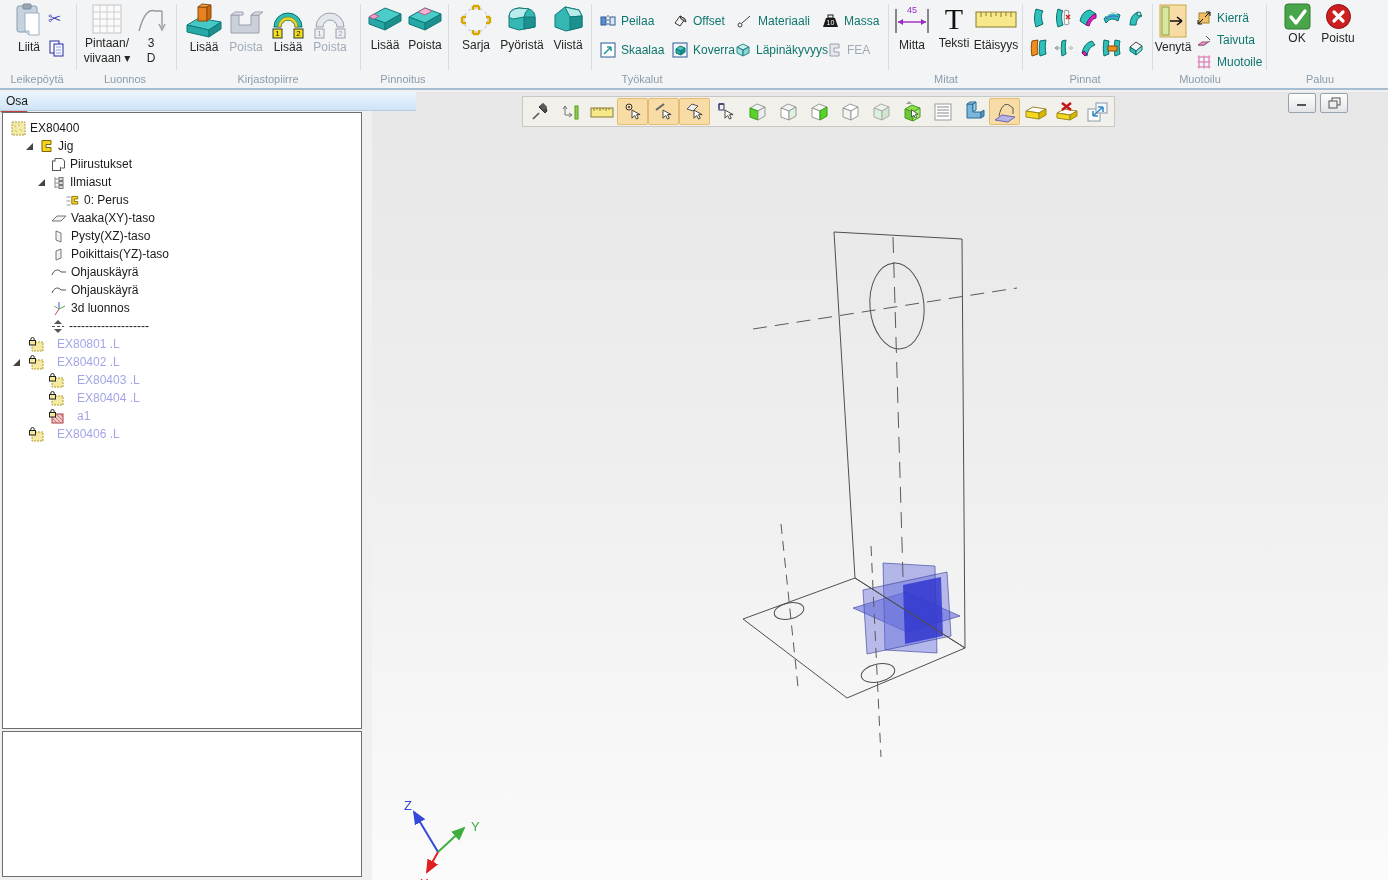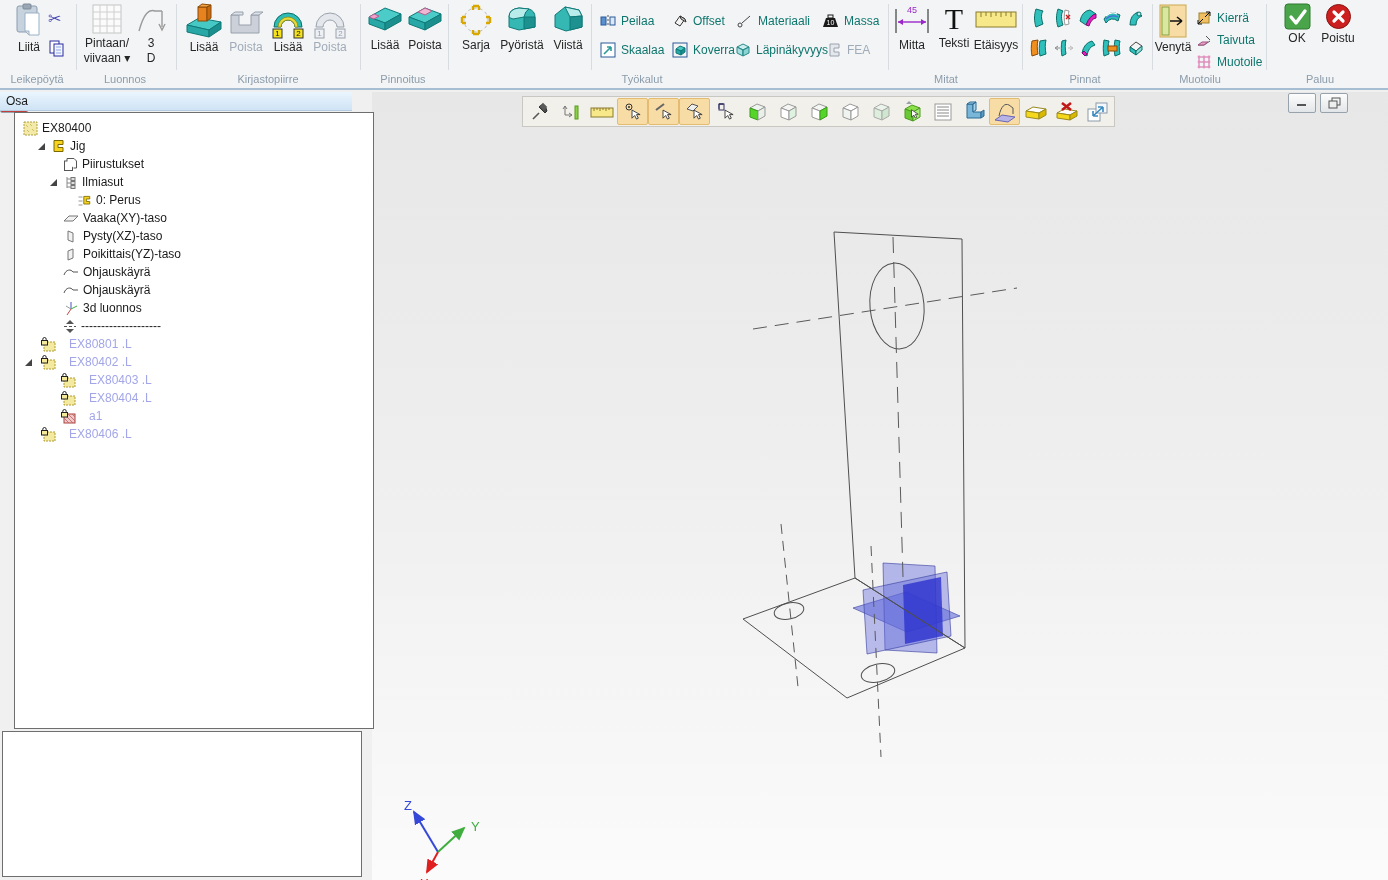--- a/index.html
+++ b/index.html
@@ -15,25 +15,25 @@
   .bigbtn { position:absolute; top:3px; display:flex; flex-direction:column;
     align-items:center; cursor:default; }
   .bigbtn .lbl { font-size:12px; color:#262626; white-space:nowrap; line-height:13px;
     text-align:center; margin-top:2px; }
   .bigbtn .lbl.dis, .smallbtn .lbl.dis { color:#a0abb8; }
   .smallbtn { position:absolute; display:flex; align-items:center; height:20px; }
   .smallbtn .lbl { font-size:12px; color:#0f766e; margin-left:5px; white-space:nowrap; }
   .ico { display:block; }
 
   
-  .panel-header { position:absolute; left:0; top:92px; width:352px; height:19px;
+  .panel-header { position:absolute; left:0; top:92px; width:416px; height:19px;
     background:linear-gradient(180deg,#eaf5fe 0%,#cfe3f5 100%);
     border-bottom:1px solid #b3cde2; font-size:12px; color:#1a1a1a;
     padding:2px 0 0 6px; }
-  .tree-box { position:absolute; left:14px; top:112px; width:360px; height:617px;
+  .tree-box { position:absolute; left:2px; top:112px; width:360px; height:617px;
     background:#ffffff; border:1px solid #6e6e6e; }
   .lower-box { position:absolute; left:2px; top:731px; width:360px; height:146px;
     background:#ffffff; border:1px solid #6e6e6e; }
   .trow { position:absolute; height:18px; display:flex; align-items:center;
     font-size:12px; color:#1a1a1a; white-space:nowrap; cursor:default; }
   .trow .ticon { margin-right:4px; flex:0 0 auto; }
   .trow.locked { color:#a2a6e8;gap:8px; }
   .texp { position:absolute; width:9px; height:9px; }
 
   

